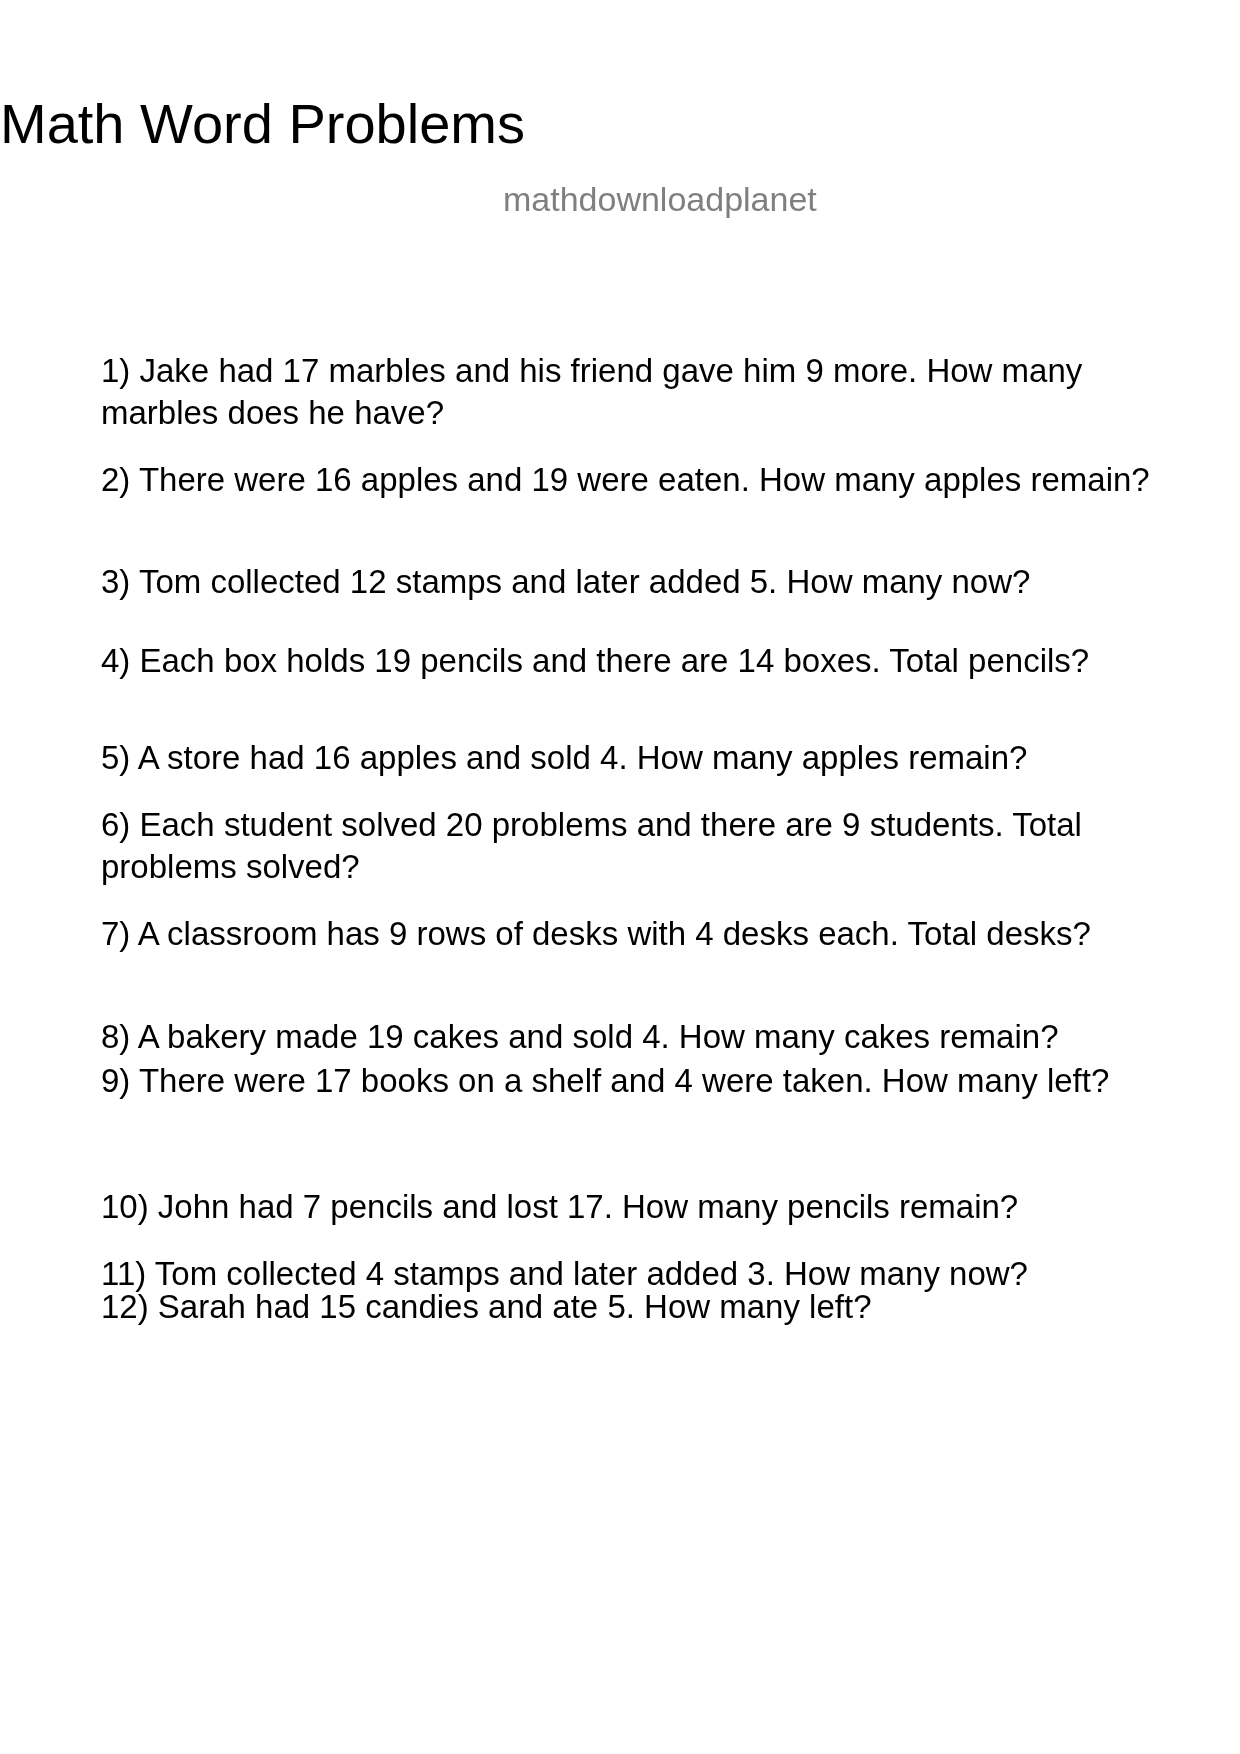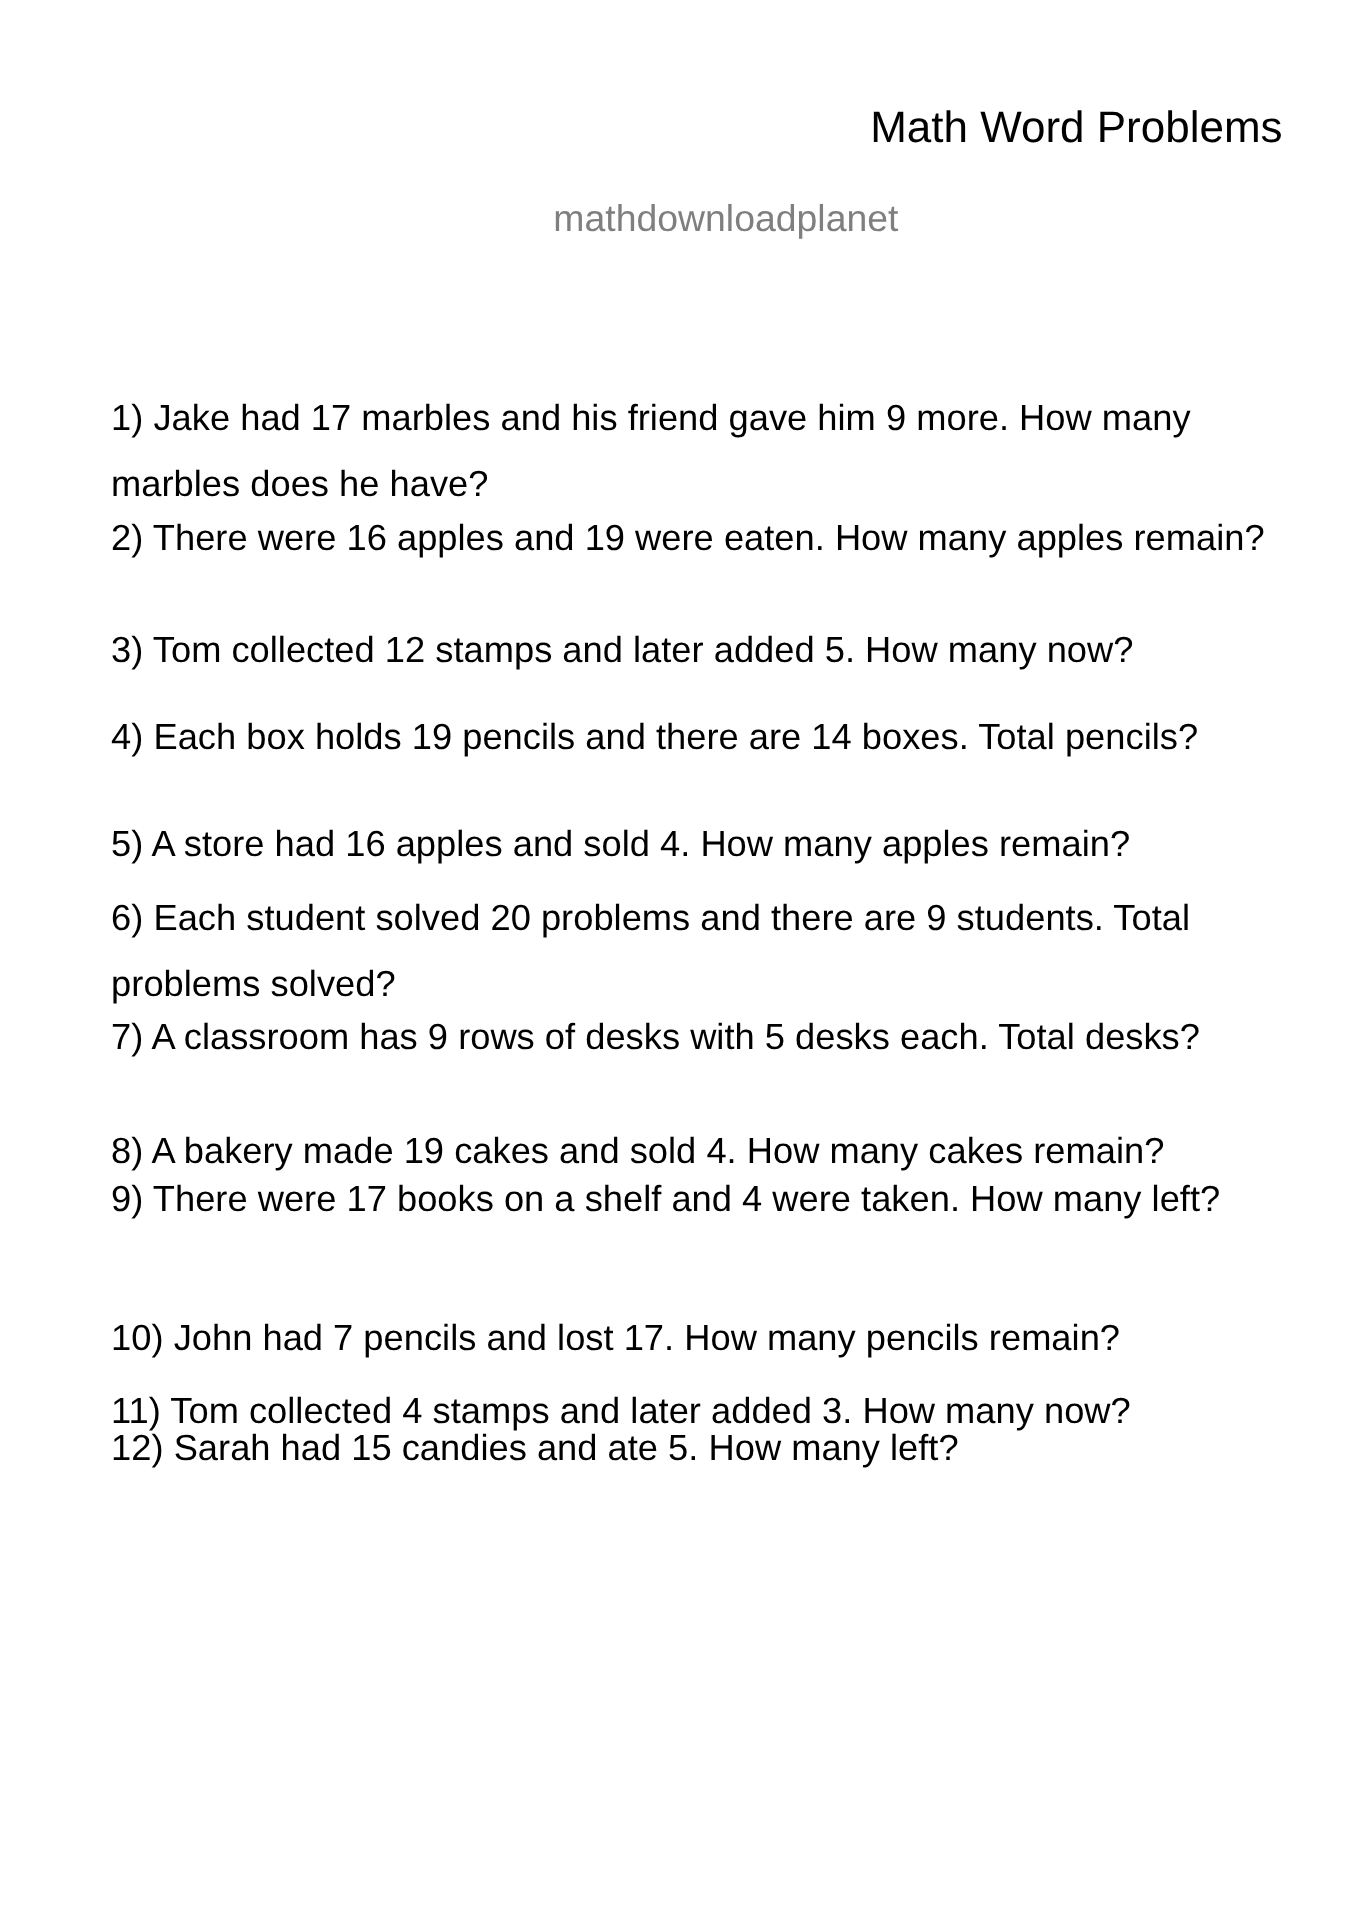--- a/index.html
+++ b/index.html
@@ -1,37 +1,37 @@
 <!DOCTYPE html>
 <html><head>
 <meta charset="utf-8">
 <style>
   html, body { margin: 0; padding: 0; background: #ffffff; }
   body { width: 1240px; height: 1754px; position: relative; overflow: hidden;
          font-family: "Liberation Sans", sans-serif; color: #000; }
-  .title { position: absolute; left: 0; width: 1166px; top: 96px; text-align: right;
-           font-size: 40px; line-height: 1; }
+  .title { position: absolute; left: 0; width: 1166px; top: 96px; text-align: left;
+           font-size: 56px; line-height: 1; }
   .subtitle { position: absolute; left: 503px; top: 182px; font-size: 34px; color: #7f7f7f; line-height: 1; }
   .problems { position: absolute; left: 101px; top: 350px; width: 1060px; }
-  .problem { font-size: 33px; line-height: 60px; margin: 0; }
+  .problem { font-size: 33px; line-height: 42px; margin: 0; }
 </style>
 </head>
 <body>
 
 <div>
   <h1 class="title" style="margin:0;font-weight:normal;">Math Word Problems</h1>
   <div class="subtitle">mathdownloadplanet</div>
 
   <div class="problems">
     <p class="problem" style="position:absolute;top:0;">1) Jake had 17 marbles and his friend gave him 9 more. How many marbles does he have?</p>
     <p class="problem" style="position:absolute;top:109px;">2) There were 16 apples and 19 were eaten. How many apples remain?</p>
     <p class="problem" style="position:absolute;top:211px;">3) Tom collected 12 stamps and later added 5. How many now?</p>
     <p class="problem" style="position:absolute;top:290px;">4) Each box holds 19 pencils and there are 14 boxes. Total pencils?</p>
     <p class="problem" style="position:absolute;top:387px;">5) A store had 16 apples and sold 4. How many apples remain?</p>
     <p class="problem" style="position:absolute;top:454px;">6) Each student solved 20 problems and there are 9 students. Total problems solved?</p>
-    <p class="problem" style="position:absolute;top:563px;">7) A classroom has 9 rows of desks with 5 desks each. Total desks?</p>
+    <p class="problem" style="position:absolute;top:563px;">7) A classroom has 9 rows of desks with 4 desks each. Total desks?</p>
     <p class="problem" style="position:absolute;top:666px;">8) A bakery made 19 cakes and sold 4. How many cakes remain?</p>
     <p class="problem" style="position:absolute;top:710px;">9) There were 17 books on a shelf and 4 were taken. How many left?</p>
     <p class="problem" style="position:absolute;top:836px;text-align:center;">10) John had 7 pencils and lost 17. How many pencils remain?</p>
     <p class="problem" style="position:absolute;top:903px;">11) Tom collected 4 stamps and later added 3. How many now?</p>
     <p class="problem" style="position:absolute;top:936px;">12) Sarah had 15 candies and ate 5. How many left?</p>
   </div>
 </div>
 
 </body></html>

